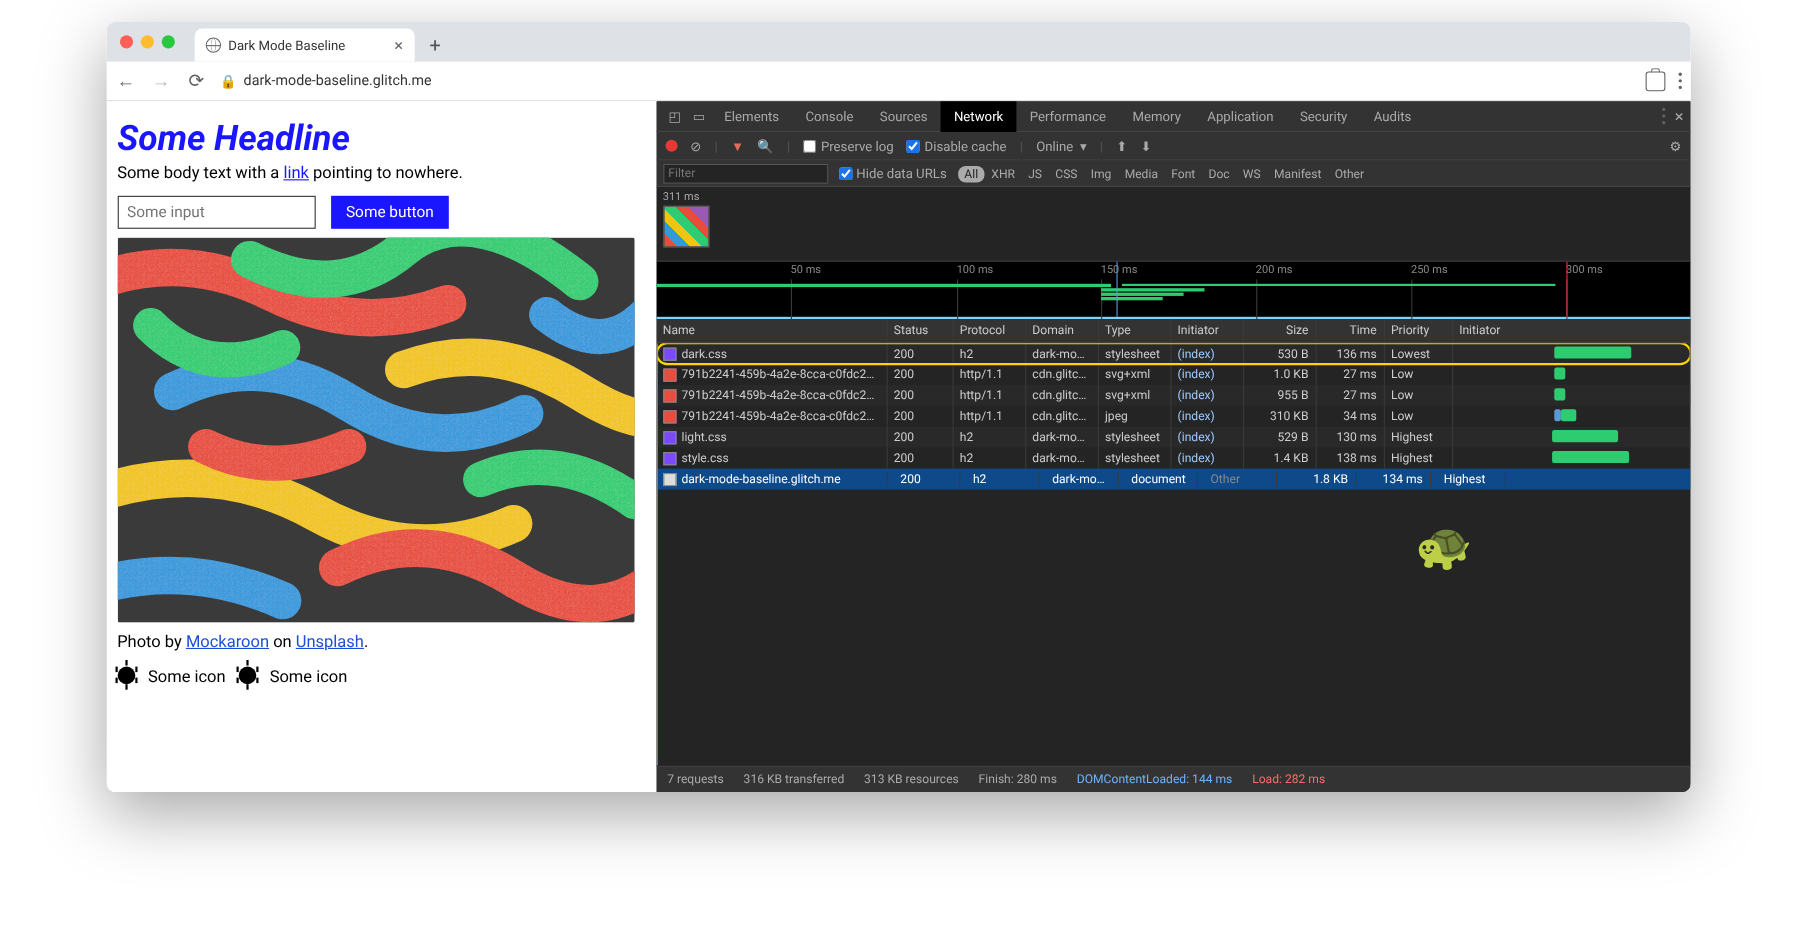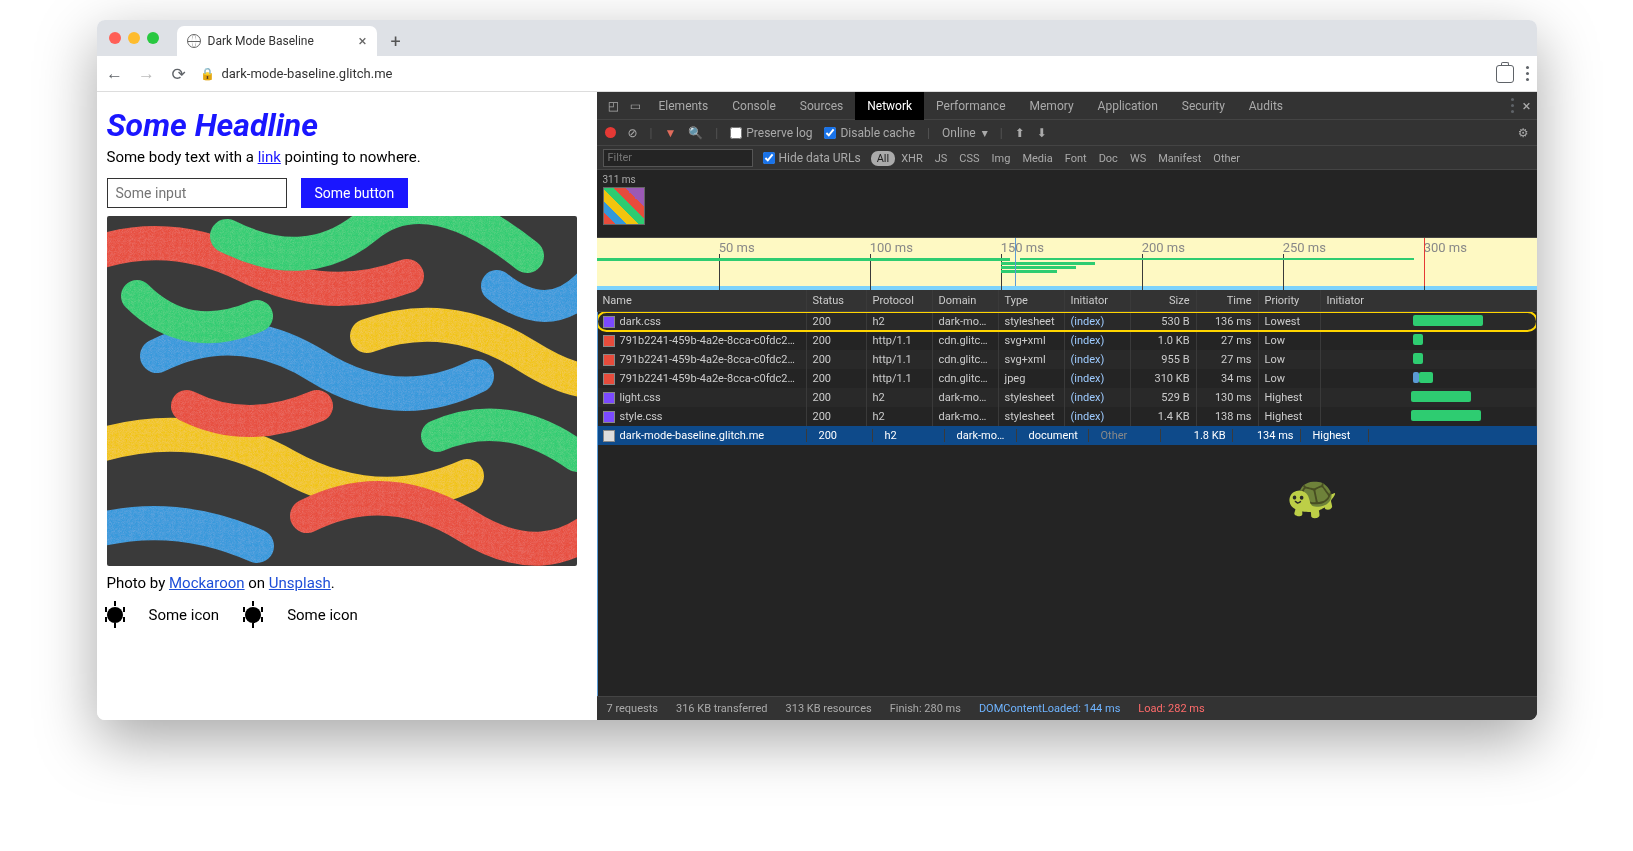--- a/index.html
+++ b/index.html
@@ -32,21 +32,21 @@
 
 h1{color:#1a16ff;font-size:32px;font-weight:700;font-style:italic;margin-bottom:4px}
 .para{font-size:15px;margin-bottom:12px}
 .para a{color:#1a16ff;text-decoration:underline}
 .form{display:flex;gap:14px;margin-bottom:8px}
 .form input{width:180px;height:30px;padding:0 8px;font-size:14px;border:1.5px solid #333}
 .form button{height:30px;padding:0 14px;background:#1a16ff;color:#fff;border:none;font-size:14px;cursor:pointer}
 .worm-img{width:470px;height:350px;display:block;position:relative;overflow:hidden;border-radius:2px}
 .caption{font-size:15px;margin-top:8px}
 .caption a{color:#1d4ed8;text-decoration:underline}
-.icons{display:flex;gap:26px;margin-top:14px;align-items:center}
+.icons{display:flex;gap:12px;margin-top:14px;align-items:flex-start}
 .bulb{width:16px;height:16px;background:#000;border-radius:50%;position:relative;display:inline-block}
 .bulb::before,.bulb::after{content:"";position:absolute;background:#000}
 .bulb::before{width:2px;height:5px;left:7px;top:-6px;box-shadow:0 22px #000,-9px 6px #000,9px 6px #000,-9px 16px #000,9px 16px #000}
 .icontext{font-size:15px}
 
 .dt-tabs{height:28px;background:#333;display:flex;align-items:center;padding:0 6px;gap:0;border-bottom:1px solid #444}
 .dt-ico{width:22px;display:flex;justify-content:center;color:#aaa;cursor:pointer}
 .dt-tab{padding:0 12px;height:28px;display:flex;align-items:center;color:#aaa;cursor:pointer;font-size:12px}
 .dt-tab.active{background:#000;color:#fff}
 .dt-right{margin-left:auto;display:flex;gap:8px;align-items:center}
@@ -63,21 +63,21 @@
 
 .flt-row{height:24px;background:#333;display:flex;align-items:center;padding:0 6px;gap:10px;border-bottom:1px solid #444}
 .flt-input{width:150px;height:18px;background:#242424;border:1px solid #555;color:#888;font-size:11px;padding:0 4px}
 .pill{padding:1px 6px;color:#aaa;cursor:pointer;border-radius:7px;font-size:11px}
 .pill.act{background:#aaa;color:#222}
 
 .overview{height:68px;background:#242424;border-bottom:1px solid #444;position:relative;padding:4px 6px}
 .ov-label{font-size:10px;color:#aaa}
 .thumb{width:42px;height:38px;margin-top:2px;background:linear-gradient(45deg,#e74c3c 15%,#3498db 15% 30%,#f1c40f 30% 45%,#2ecc71 45% 60%,#e74c3c 60% 75%,#9b59b6 75%);border:1px solid #666}
 
-.timeline{height:52px;background:#fef9c3;border-bottom:4px solid #7dd3fc;position:relative;font-size:13px;color:#888}
+.timeline{height:52px;background:#000000;border-bottom:2px solid #7dd3fc;position:relative;font-size:10px;color:#888}
 .ticks{position:absolute;left:0;right:0;top:2px;height:14px}
 .tick{position:absolute;top:0}
 .tick::before{content:"";position:absolute;left:0;top:14px;width:1px;height:36px;background:#3a3a3a}
 .tl-bars{position:absolute;left:0;right:0;top:18px;height:30px}
 .tl-bar{position:absolute;height:3px;background:#2ecc71}
 .vline-b{position:absolute;top:0;bottom:0;width:1px;background:#5b9bd5}
 .vline-r{position:absolute;top:0;bottom:0;width:1px;background:#e53935}
 
 .nt-tbl{flex:1;display:flex;flex-direction:column;overflow:hidden;background:#242424;position:relative}
 .nt-head{display:flex;height:22px;background:#333;border-bottom:1px solid #444;font-size:11px;color:#ccc}

